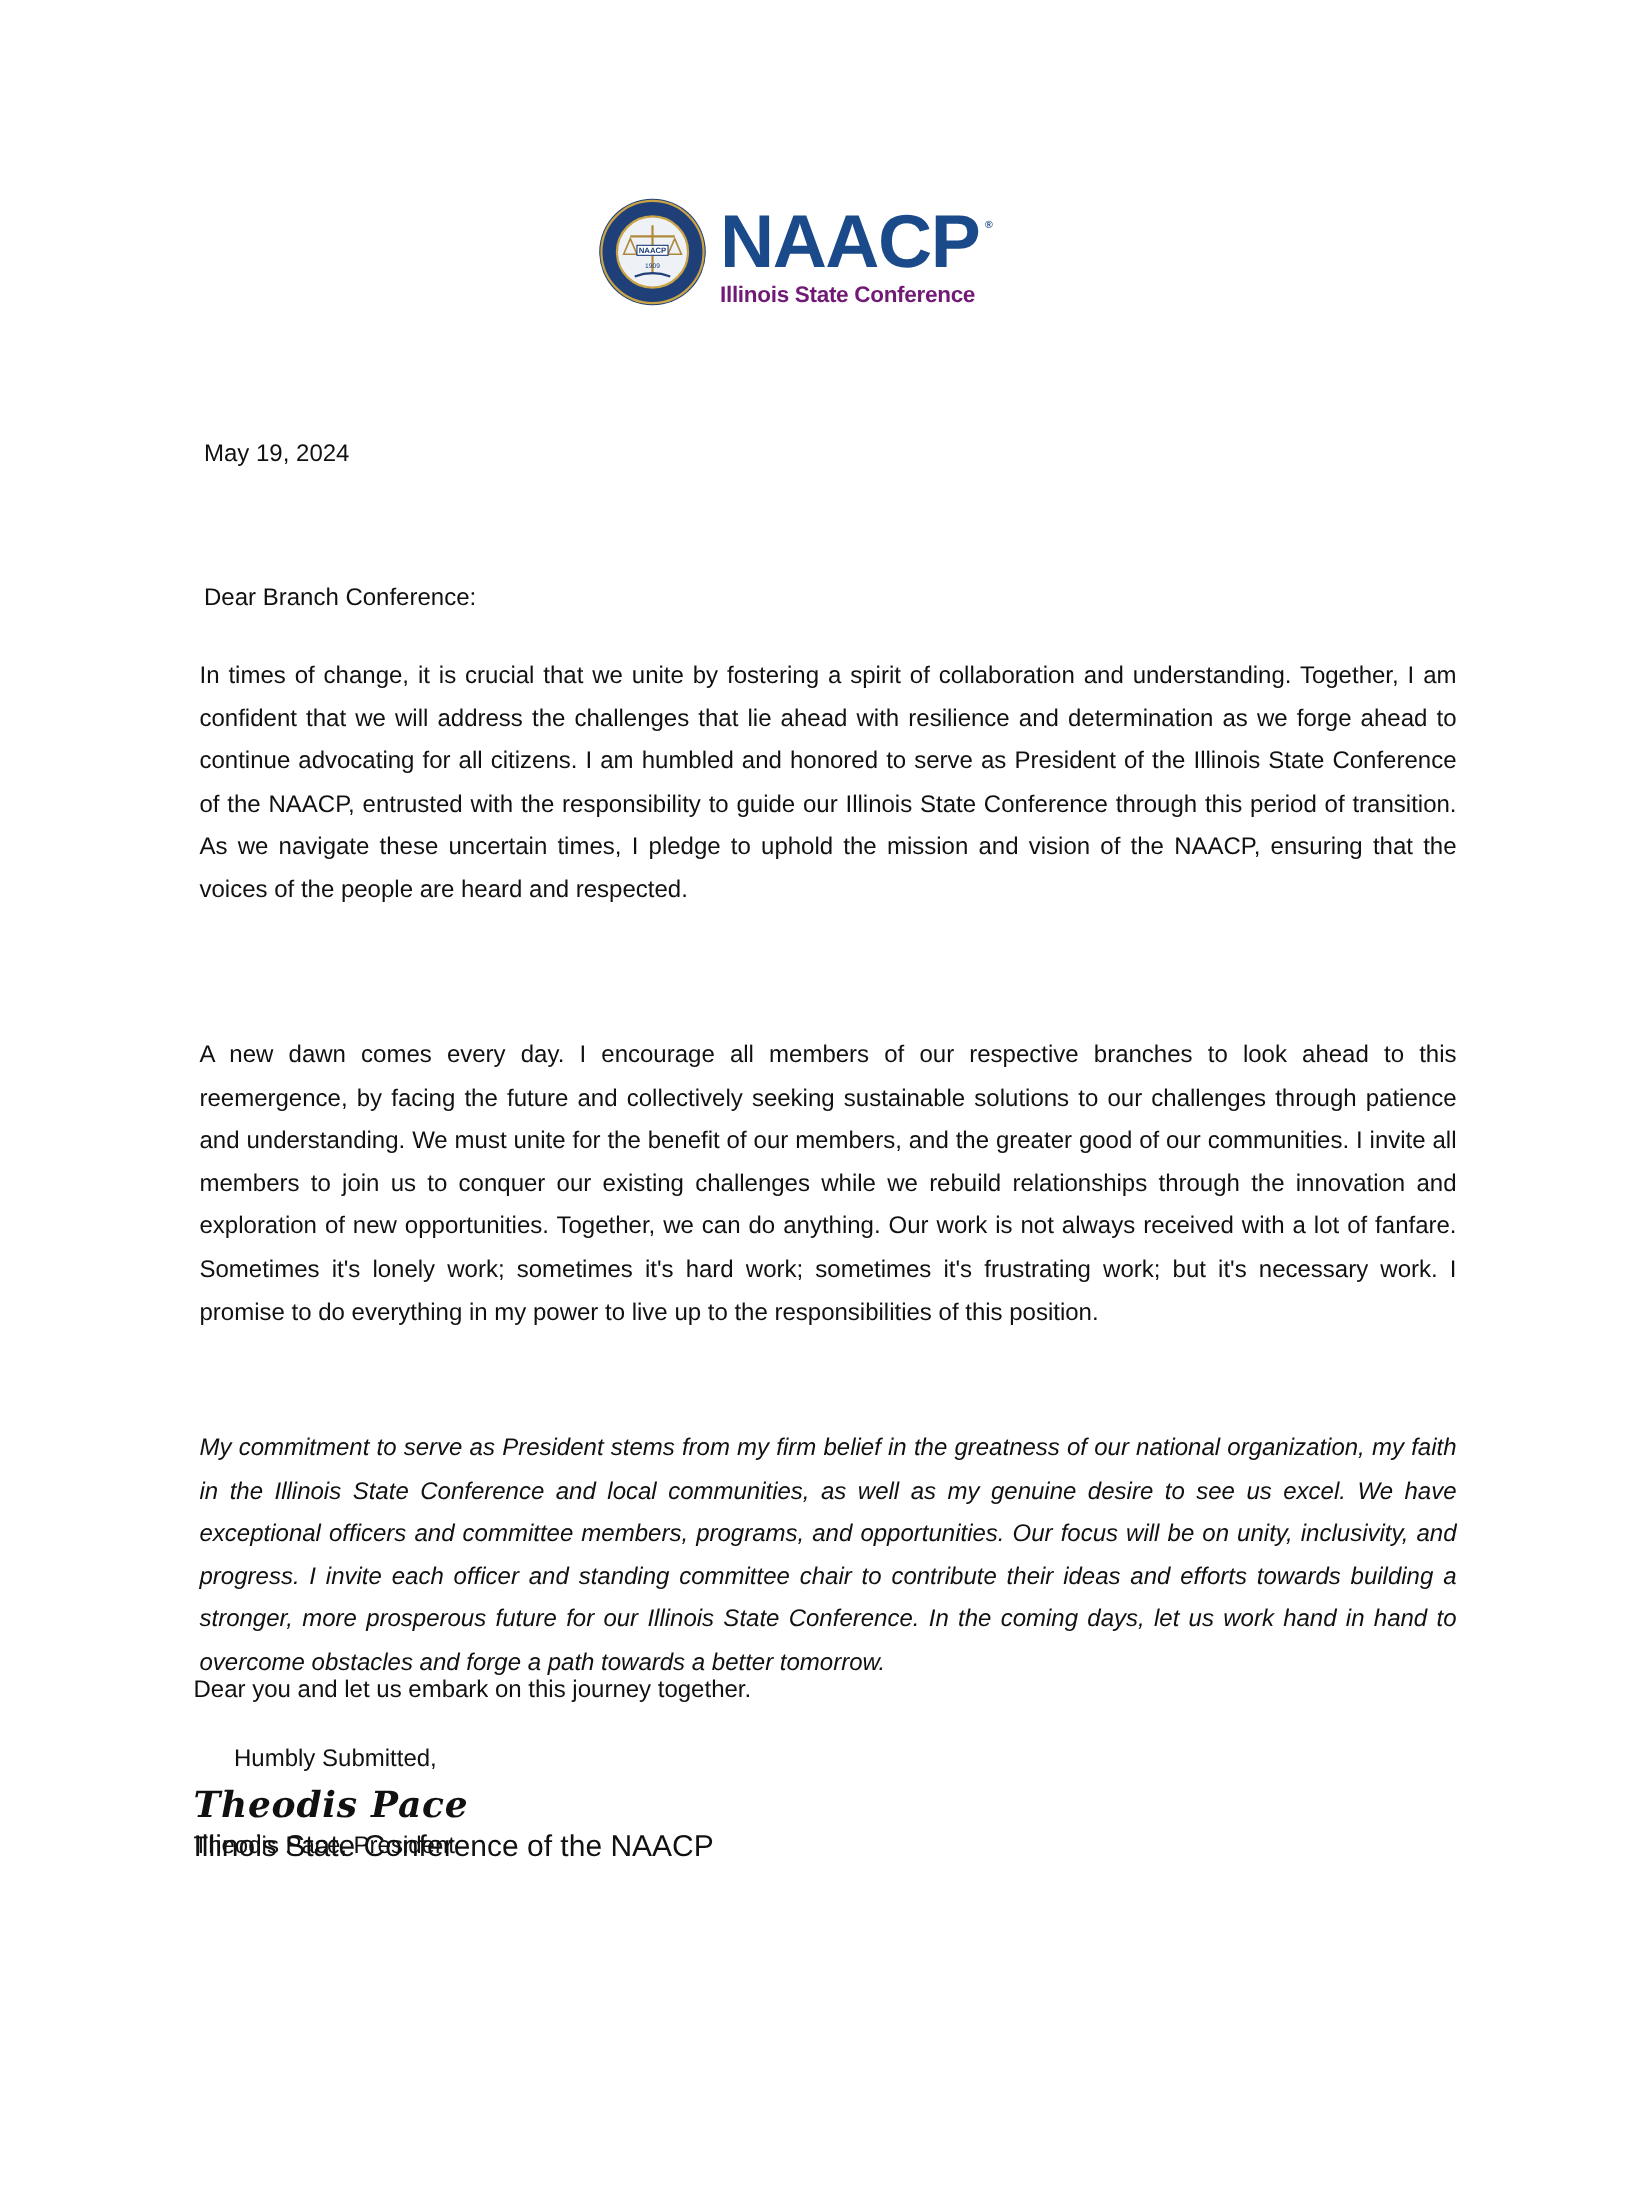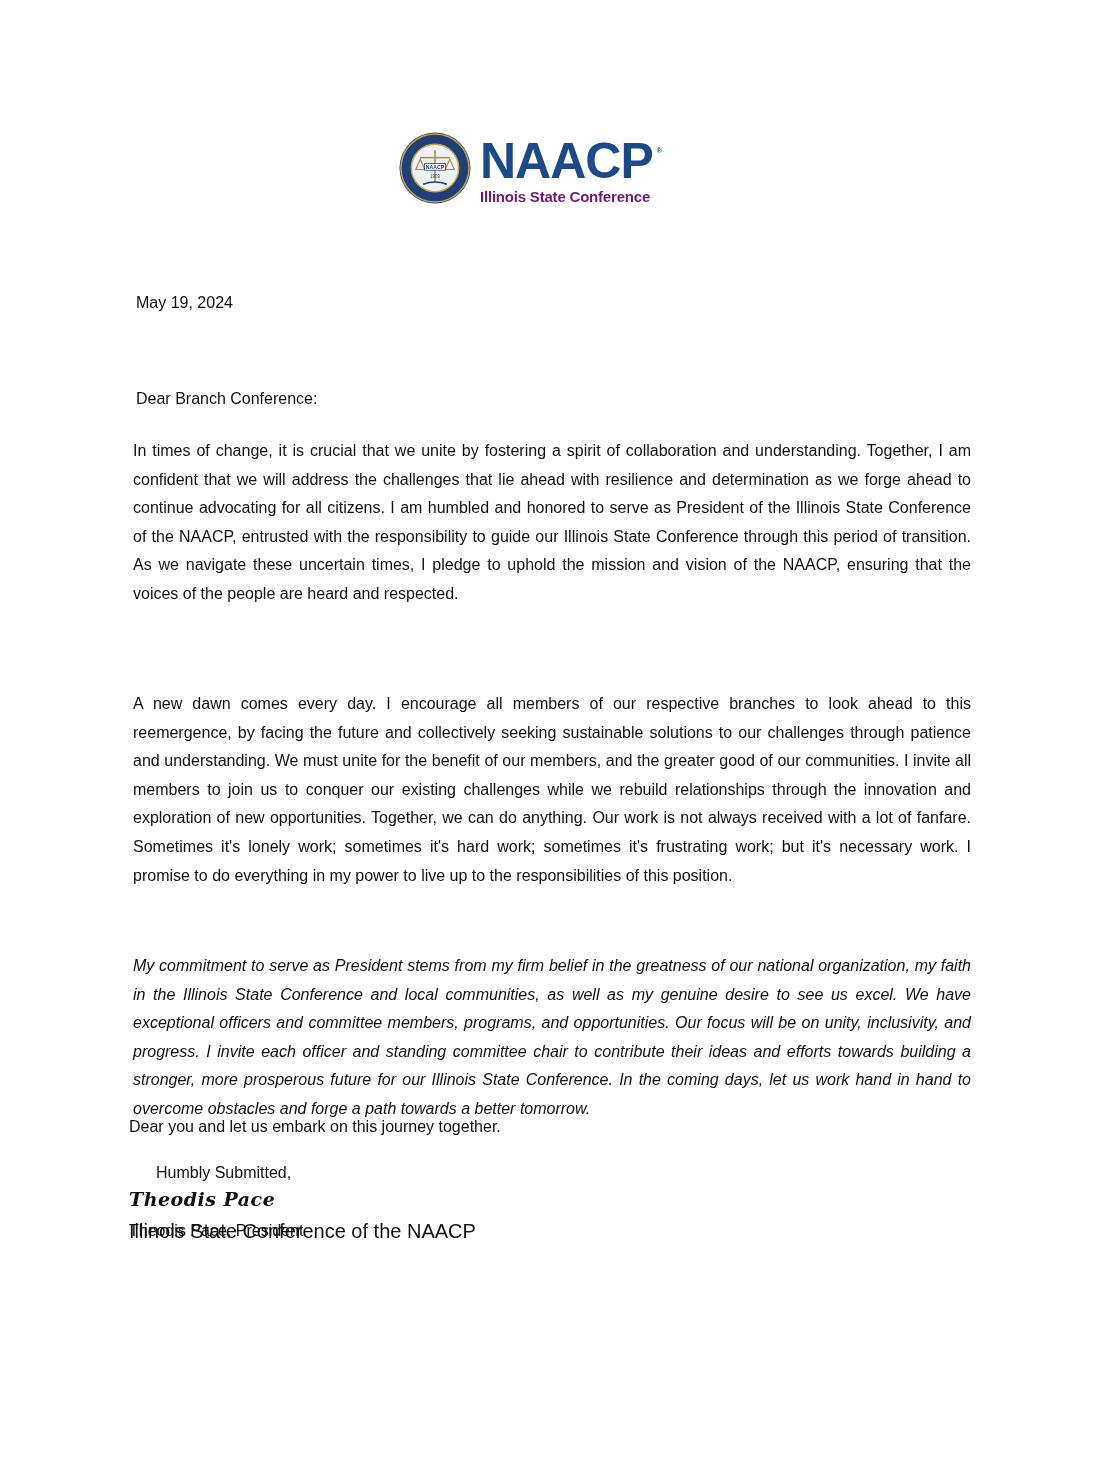--- a/index.html
+++ b/index.html
@@ -12,21 +12,21 @@
   .logo-title .reg { font-size: 7px; position: absolute; right: -8px; bottom: 10px; color: #1b4a8a; }
   .logo-sub { font-family: "Liberation Sans", sans-serif; font-weight: bold; font-size: 15px; color: #701a75; margin-top: 2px; letter-spacing: -0.2px; }
   .date { position: absolute; left: 136px; top: 294px; font-size: 16px; }
   .salutation { position: absolute; left: 136px; top: 390px; font-size: 16px; }
   .para { position: absolute; left: 129px; width: 838px; font-size: 16px; line-height: 28.6px; text-align: justify; margin: 4px; }
   .p1 { top: 433px; }
   .p2 { top: 686px; }
   .p3 { top: 948px; font-style: italic; }
   .thanks { position: absolute; left: 129px; top: 1118px; font-size: 16px; }
   .closing { position: absolute; left: 129px; top: 1164px; font-size: 16px; margin-left: 27px; }
-  .signature { position: absolute; left: 129px; top: 1188px; font-size: 19px; font-style: italic; font-weight: bold; font-family: "DejaVu Serif", serif; letter-spacing: 0.5px; }
+  .signature { position: absolute; left: 129px; top: 1188px; font-size: 24px; font-style: italic; font-weight: bold; font-family: "DejaVu Serif", serif; letter-spacing: 0.5px; }
   .signer-name { position: absolute; left: 129px; top: 1222px; font-size: 16px; }
   .signer-org { position: absolute; left: 129px; top: 1220px; font-size: 20px; }
 </style>
 </head>
 <body>
 
 <div class="logo">
   <svg class="seal" viewBox="0 0 100 100">
     <circle cx="50" cy="50" r="48" fill="#1f3f78"></circle>
     <circle cx="50" cy="50" r="46" fill="none" stroke="#c9a447" stroke-width="2"></circle>

